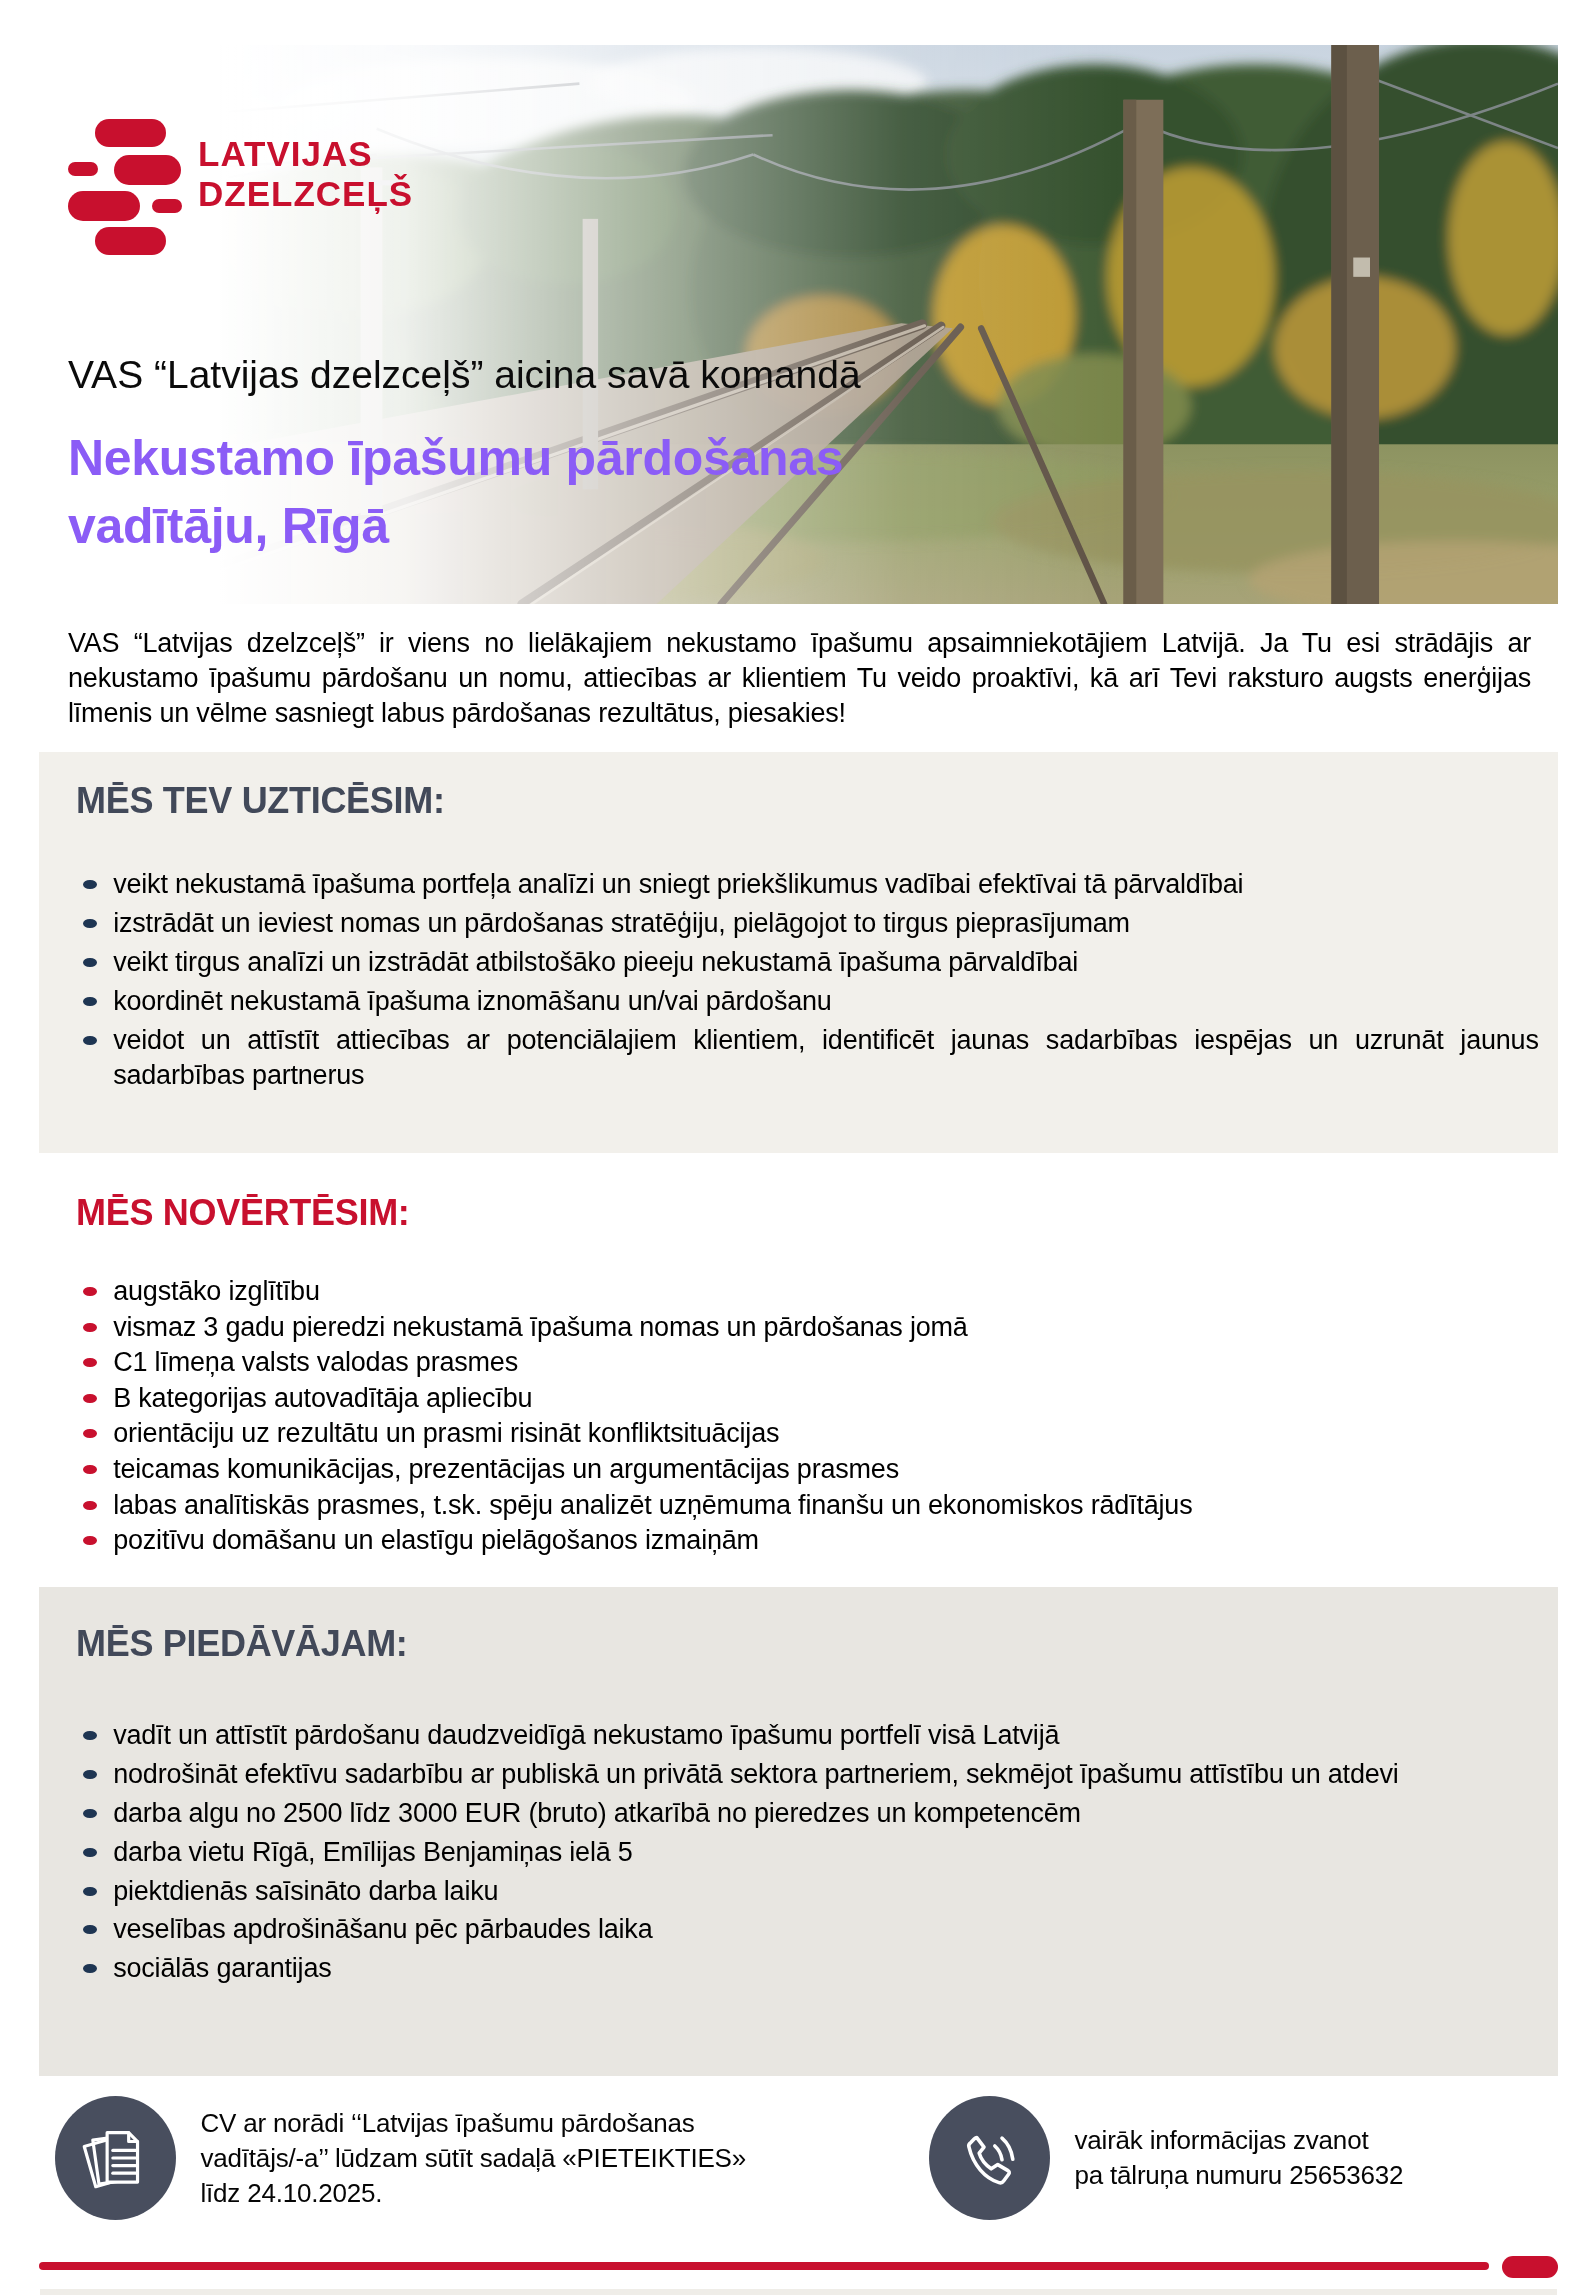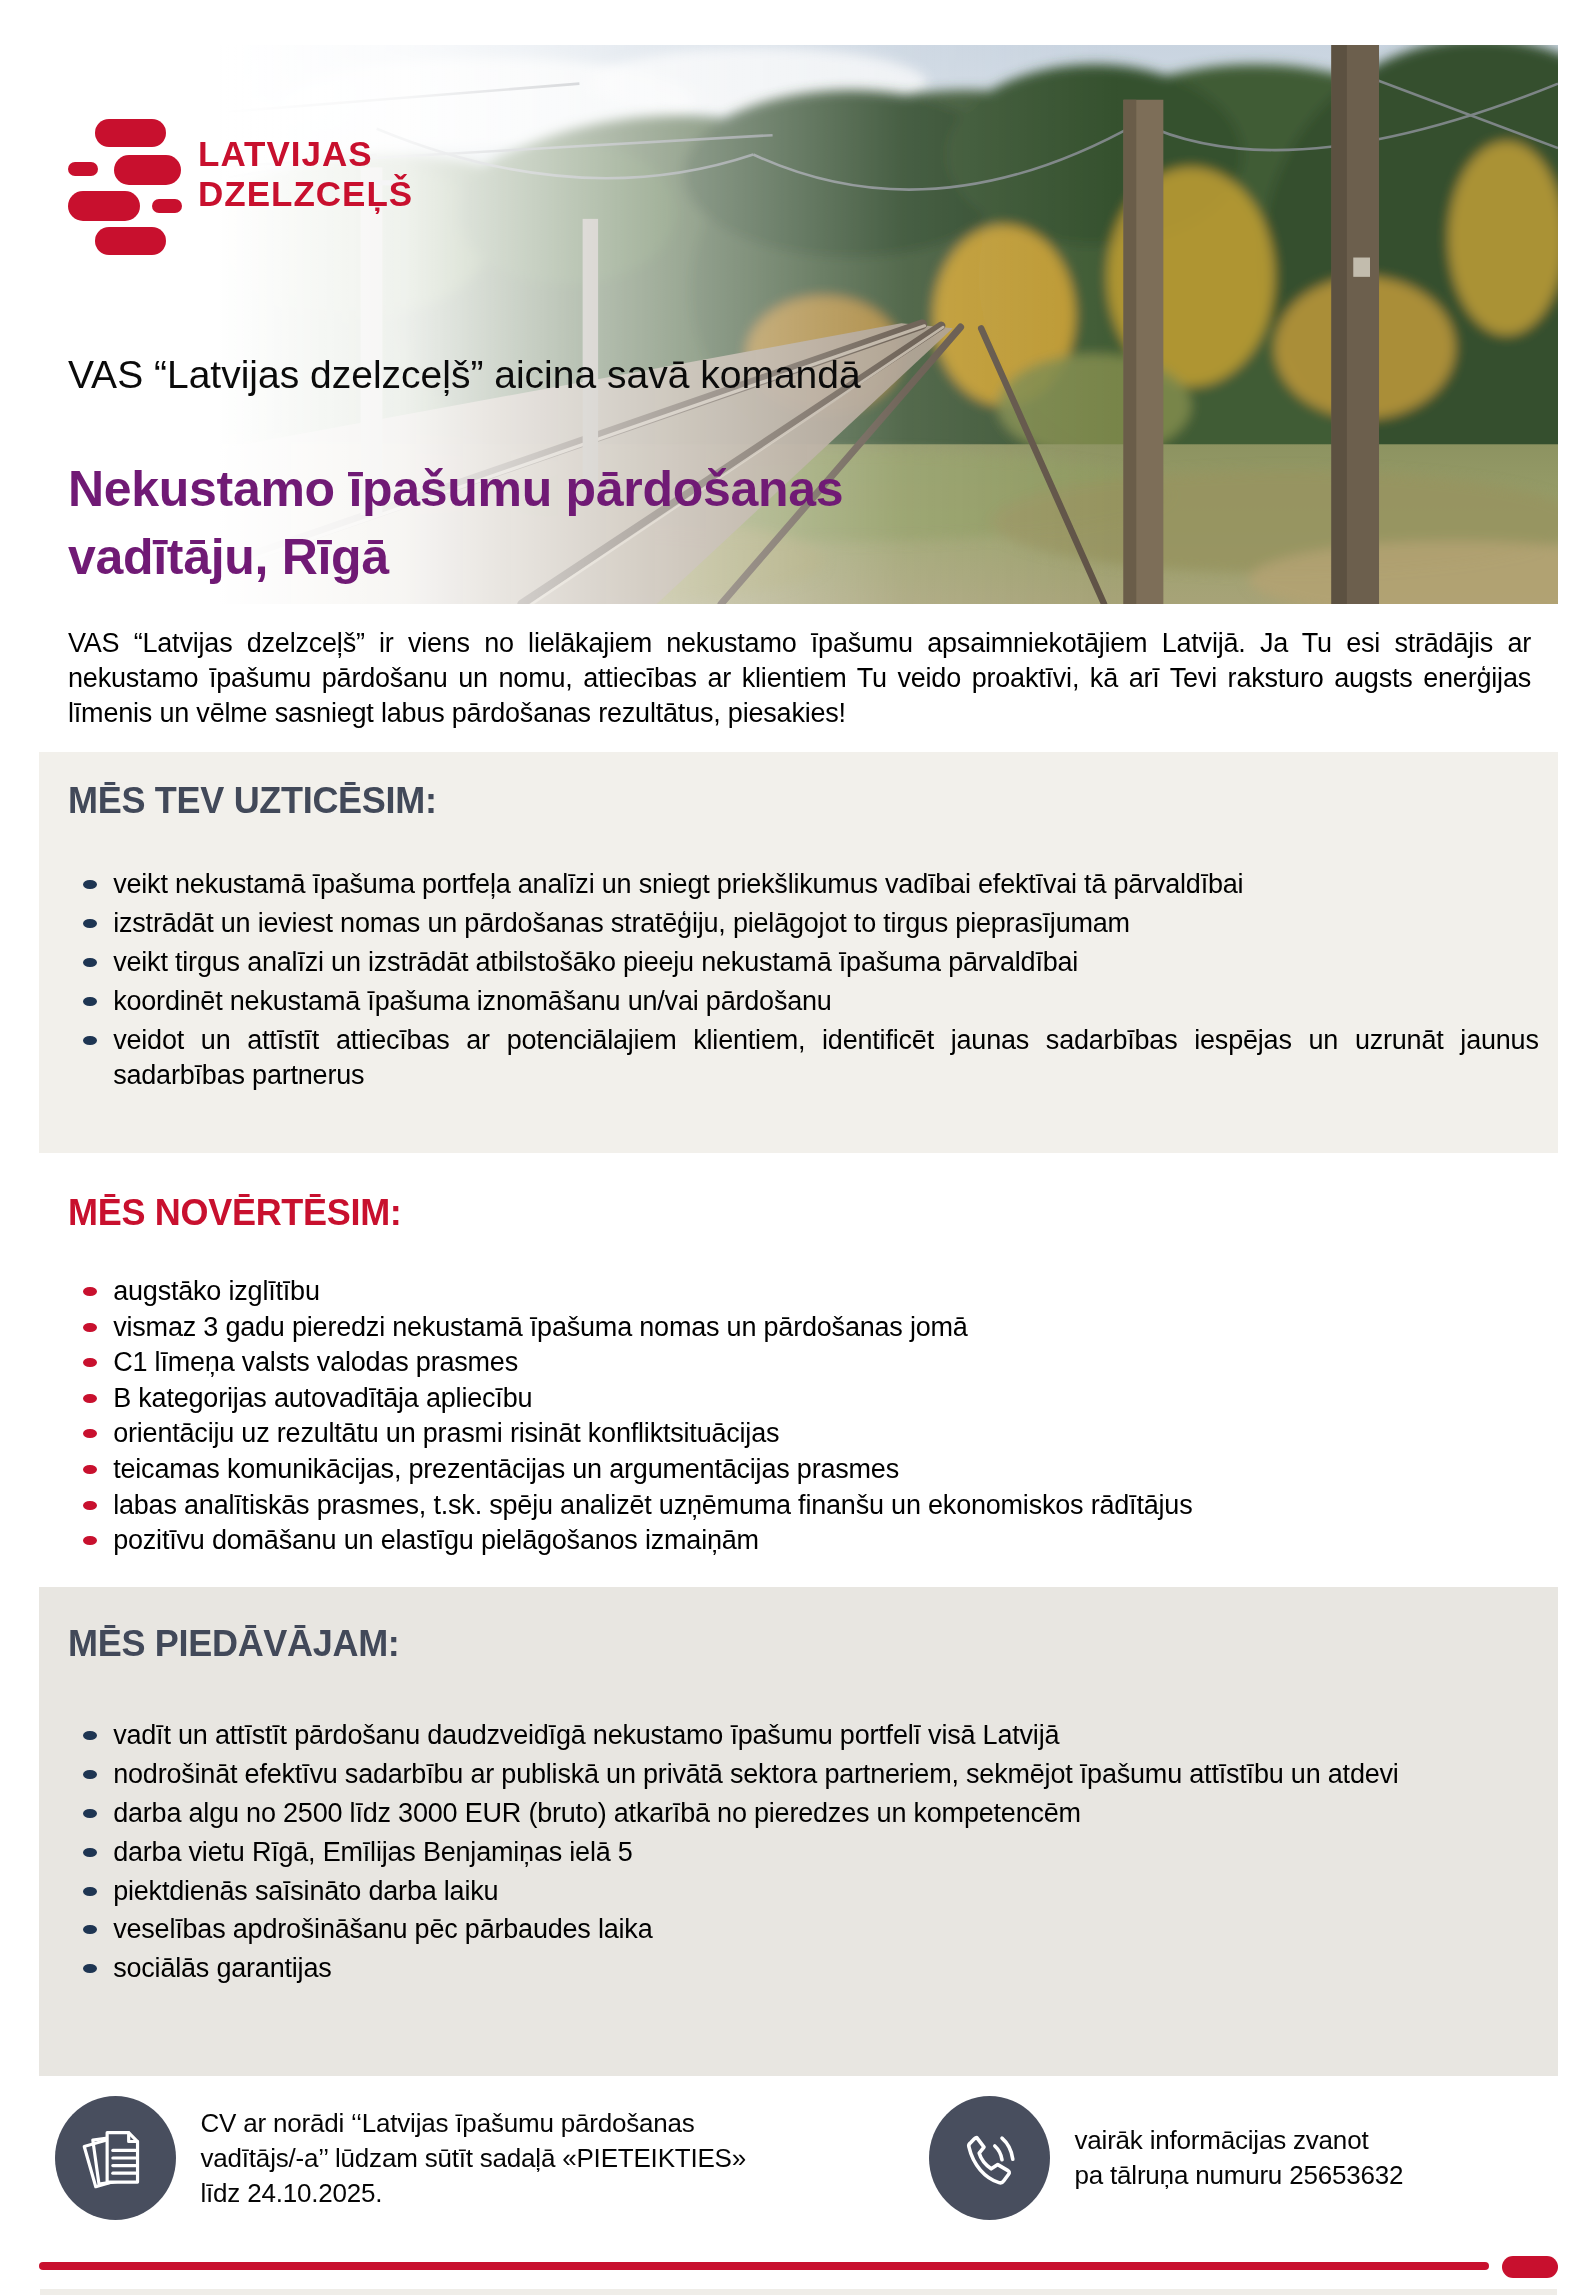--- a/index.html
+++ b/index.html
@@ -14,30 +14,30 @@
   .photo-fade{position:absolute;inset:0;
     background:linear-gradient(90deg,#ffffff 0%,#ffffff 14%,rgba(255,255,255,.9) 26%,rgba(255,255,255,.55) 40%,rgba(255,255,255,.12) 58%,rgba(255,255,255,0) 72%);}
   
   .logo{position:absolute;left:68px;top:119px;width:386px;height:136px;}
   .logo-marks{position:absolute;left:0;top:0;width:113px;height:136px;}
   .pill{position:absolute;background:#C8102E;border-radius:643px;}
   .logo-text{position:absolute;left:130px;top:15.4px;line-height:40px;
     font-size:35px;font-weight:bold;color:#C8102E;letter-spacing:1px;}
   
   .intro-title{position:absolute;left:68px;top:353px;font-size:39px;color:#0b0b0b;}
-  .job-title{position:absolute;left:68px;top:455px;font-size:50px;font-weight:bold;
-    line-height:68px;color:#701a75;letter-spacing:-0.3px;}
+  .job-title{position:absolute;left:68px;top:424px;font-size:50px;font-weight:bold;
+    line-height:68px;color:#8b5cf6;letter-spacing:-0.3px;}
   
   .lead{position:absolute;left:68px;top:626px;width:1463px;font-size:27px;line-height:35px;
     text-align:justify;letter-spacing:-0.2px;}
   
   .box{position:absolute;left:39px;width:1519px;}
   .box1{top:752px;height:401px;background:#F2F0EB;}
   .box2{top:1587px;height:489px;background:#E8E6E1;}
-  .sec-head{margin:0;padding:28px 0 0 29px;font-size:36px;font-weight:bold;
+  .sec-head{margin:0;padding:28px 0 0 37px;font-size:36px;font-weight:bold;
     color:#424959;letter-spacing:-0.3px;}
   .sec-head.red{color:#C8102E;}
   .white-sec{position:absolute;left:39px;top:1192px;width:1519px;}
   .white-sec .sec-head{padding-top:0;}
   .sec-list{margin:45px 19.3px 0 44px;}
   .white-sec .sec-list{margin-top:40px;}
   .li{display:flex;align-items:flex-start;margin:0 0 3.9px 0;}
   .dot{flex:0 0 auto;width:13.5px;height:9px;border-radius:50%;margin:13px 16.7px 0 0;}
   .dot.navy{background:#1E3552;}
   .dot.red{background:#C8102E;}

